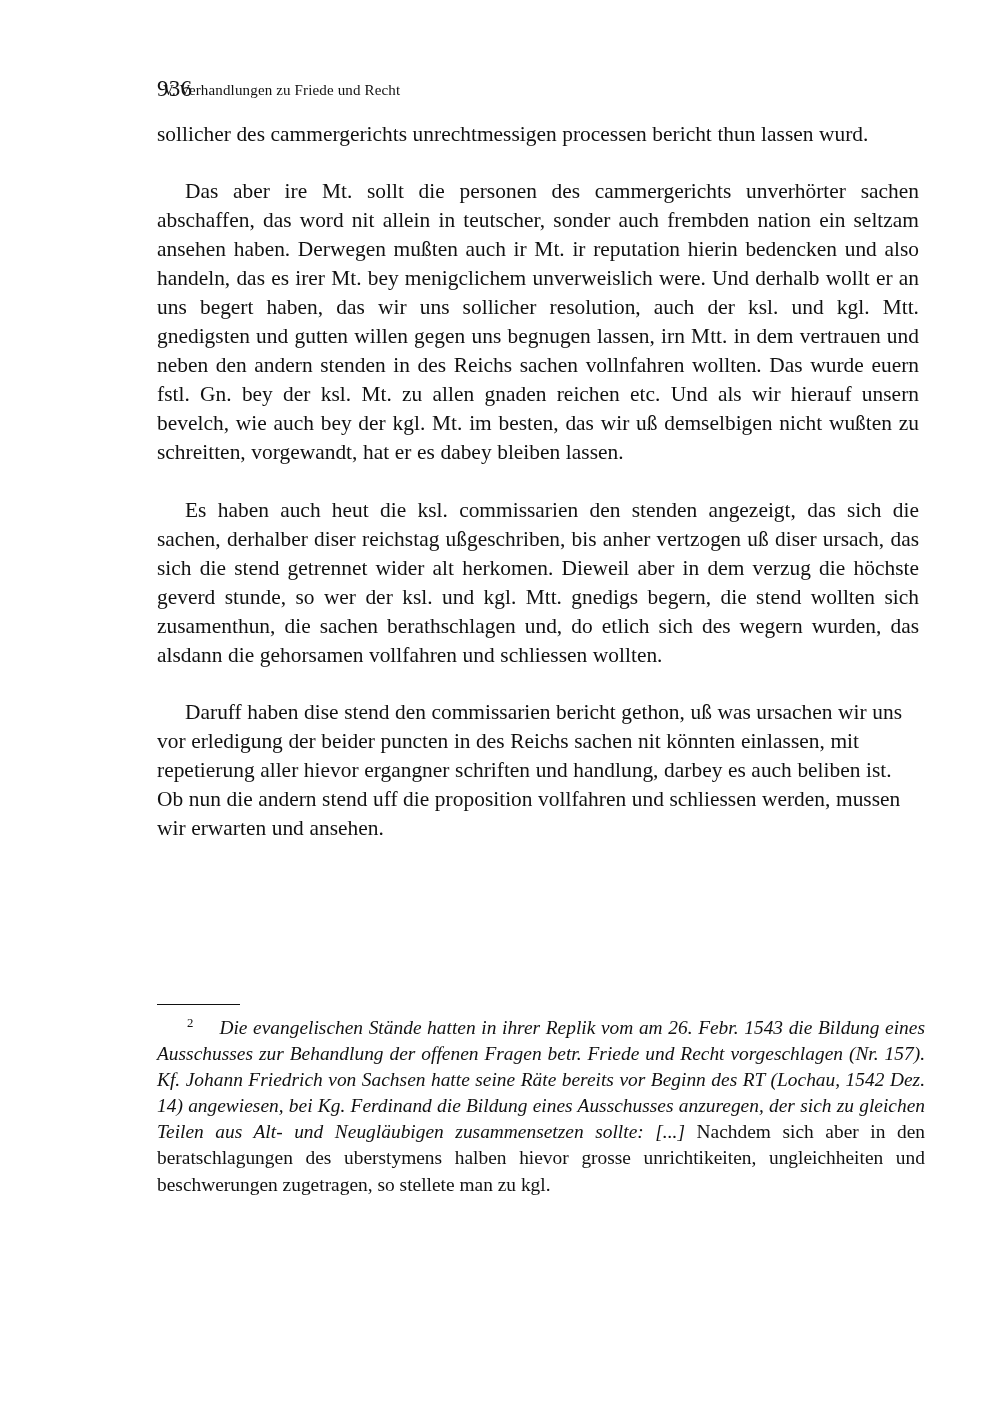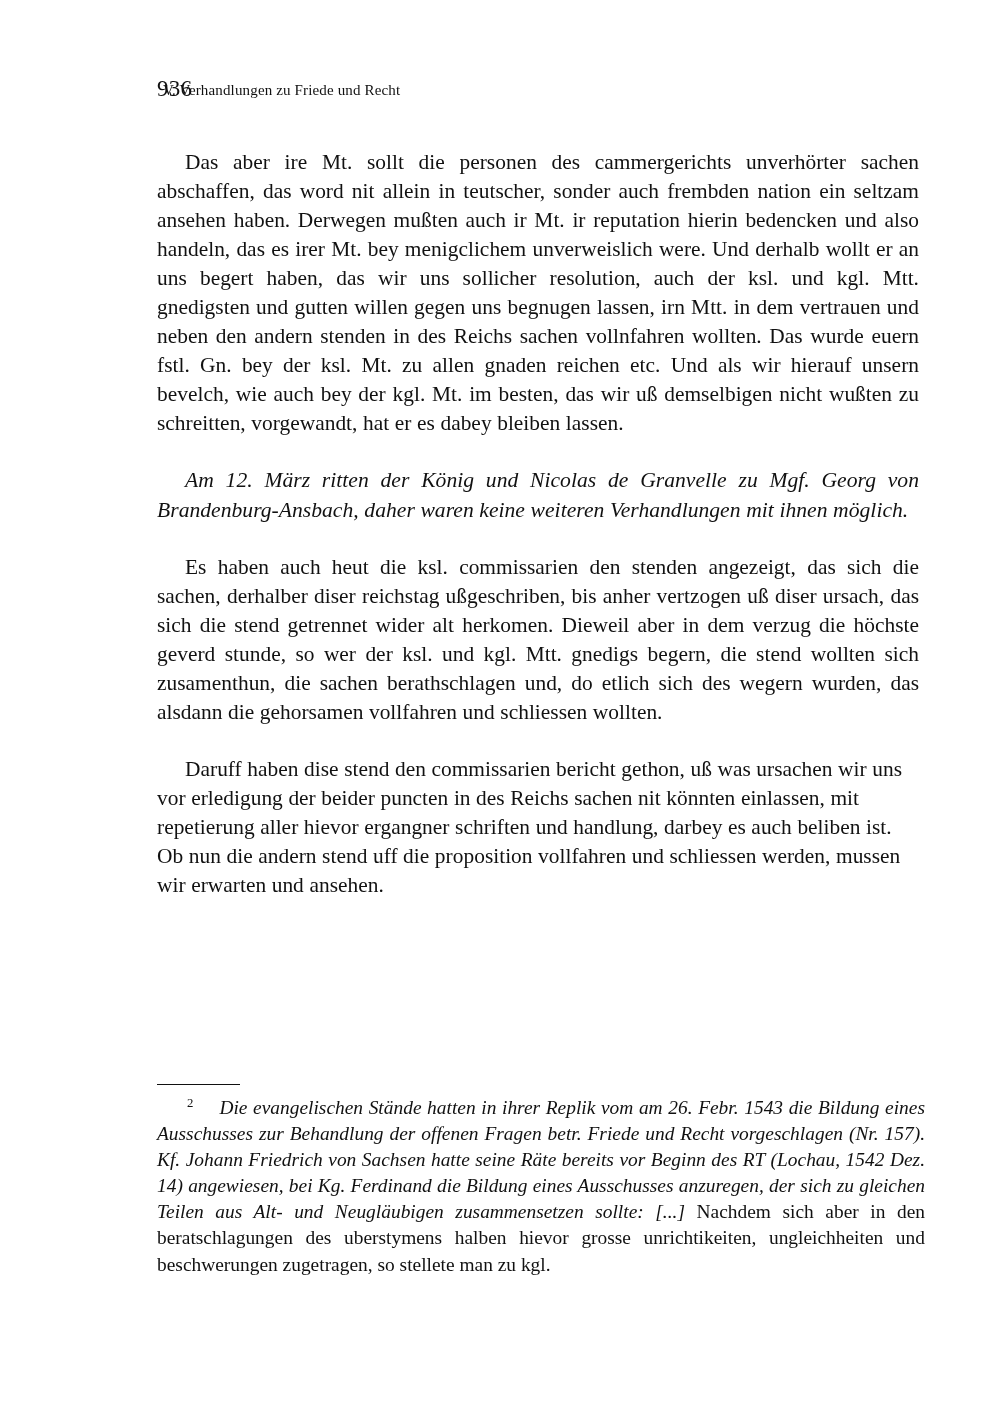--- a/index.html
+++ b/index.html
@@ -86,21 +86,21 @@
   sup.fnmark {
     font-size: 0.62em;
     vertical-align: super;
     line-height: 0;
   }
 
   
   .footnote-area {
     position: absolute;
     left: 157px;
-    top: 1084px;
+    top: 1004px;
     width: 768px;
   }
   .fn-rule {
     width: 83px;
     height: 0;
     border-top: 1.3px solid #111111;
     margin: 0 0 10px 0;
   }
   p.footnote {
     margin: 0;
@@ -128,25 +128,25 @@
 
 <div class="page">
 
   <div class="running-head">
     <div class="folio">936</div>
     <div class="head-title">V. Verhandlungen zu Friede und Recht</div>
   </div>
 
   <div class="textblock">
 
+    <p class="para">sollicher des cammergerichts unrechtmessigen processen bericht thun lassen wurd.</p>
 
     <p class="para indent">Das aber ire Mt. sollt die personen des cammergerichts unverhörter sachen abschaffen, das word nit allein in teutscher, sonder auch frembden nation ein seltzam ansehen haben. Derwegen mußten auch ir Mt. ir reputation hierin bedencken und also handeln, das es irer Mt. bey menigclichem unverweislich were. Und derhalb wollt er an uns begert haben, das wir uns sollicher resolution, auch der ksl. und kgl. Mtt. gnedigsten und gutten willen gegen uns begnugen lassen, irn Mtt. in dem vertrauen und neben den andern stenden in des Reichs sachen vollnfahren wollten. Das wurde euern fstl. Gn. bey der ksl. Mt. zu allen gnaden reichen etc. Und als wir hierauf unsern bevelch, wie auch bey der kgl. Mt. im besten, das wir uß demselbigen nicht wußten zu schreitten, vorgewandt, hat er es dabey bleiben lassen.</p>
 
 
-    <p class="para indent italic">Am 12. März ritten der König und Nicolas de Granvelle zu Mgf. Georg von Brandenburg-Ansbach, daher waren keine weiteren Verhandlungen mit ihnen möglich.</p>
 
 
     <p class="para indent">Es haben auch heut die ksl. commissarien den stenden angezeigt, das sich die sachen, derhalber diser reichstag ußgeschriben, bis anher vertzogen uß diser ursach, das sich die stend getrennet wider alt herkomen. Dieweil aber in dem verzug die höchste geverd stunde, so wer der ksl. und kgl. Mtt. gnedigs begern, die stend wollten sich zusamenthun, die sachen berathschlagen und, do etlich sich des wegern wurden, das alsdann die gehorsamen vollfahren und schliessen wollten.</p>
 
     <p class="para indent">Daruff haben dise stend den commissarien bericht gethon, uß was ursachen wir uns vor erledigung der beider puncten in des Reichs sachen nit könnten einlassen, mit repetierung aller hievor ergangner schriften und handlung, darbey es auch beliben ist. Ob nun die andern stend uff die proposition vollfahren und schliessen werden, mussen wir erwarten und ansehen.</p>
 
 
   </div>
 
   <div class="footnote-area">

